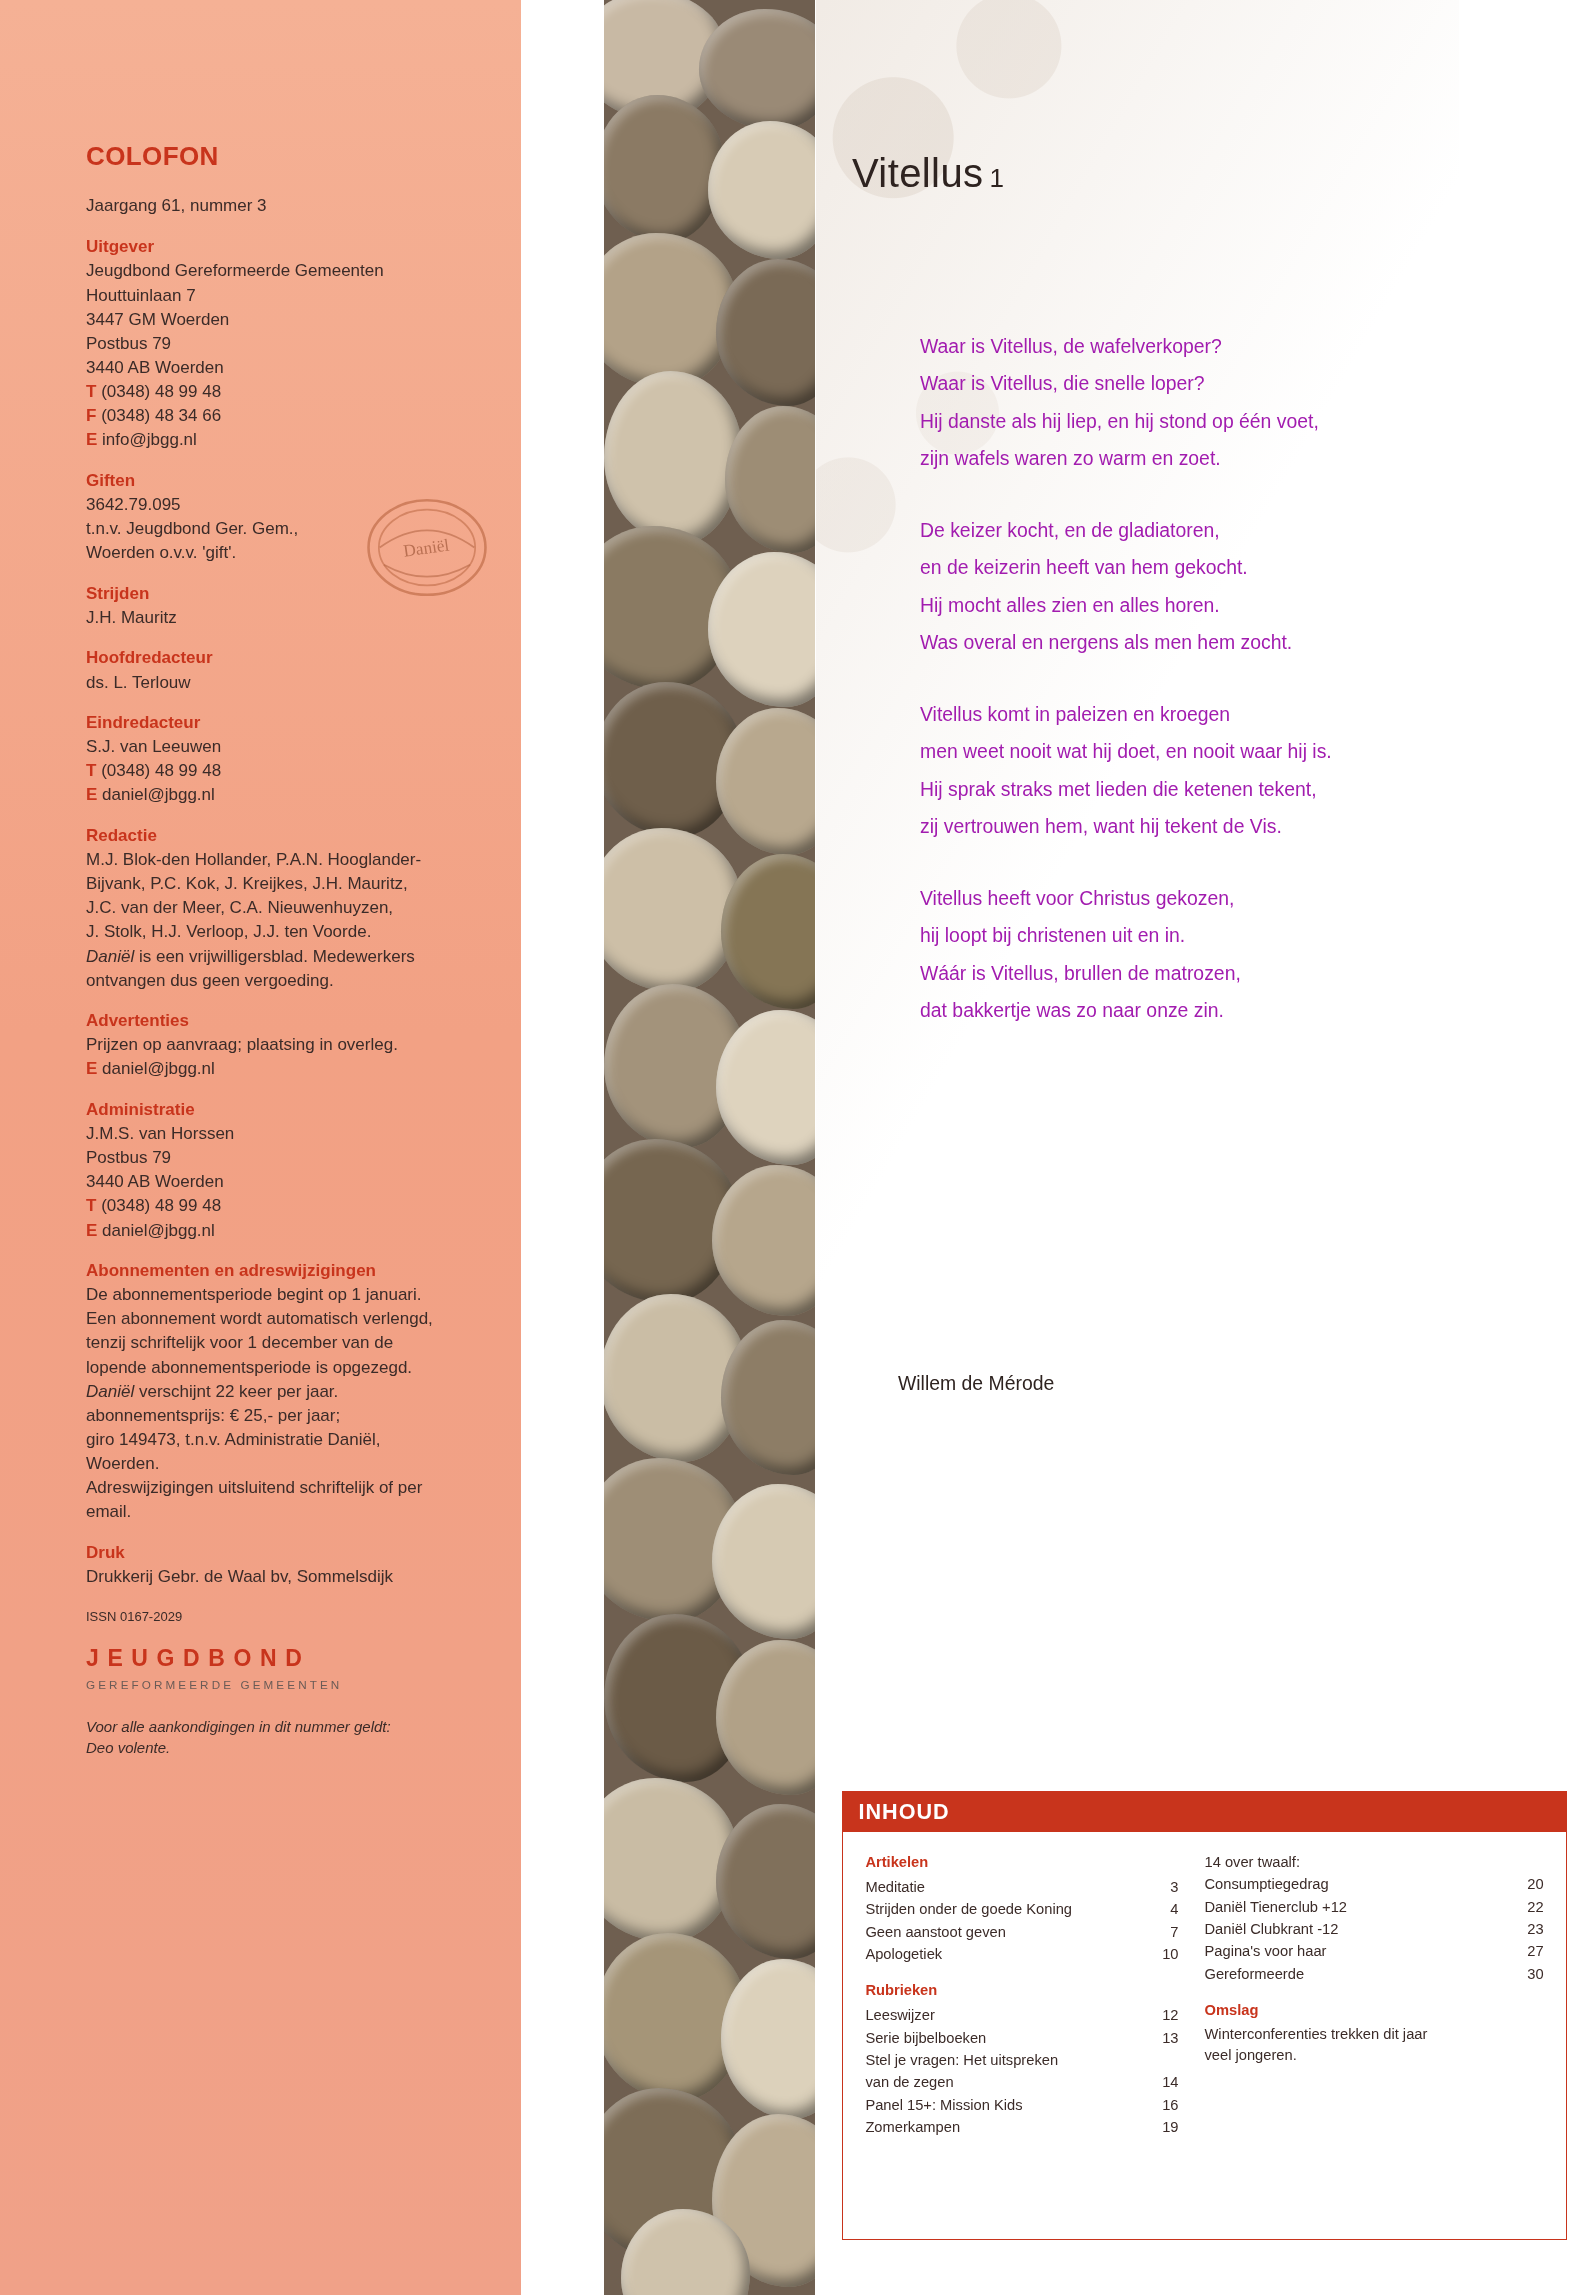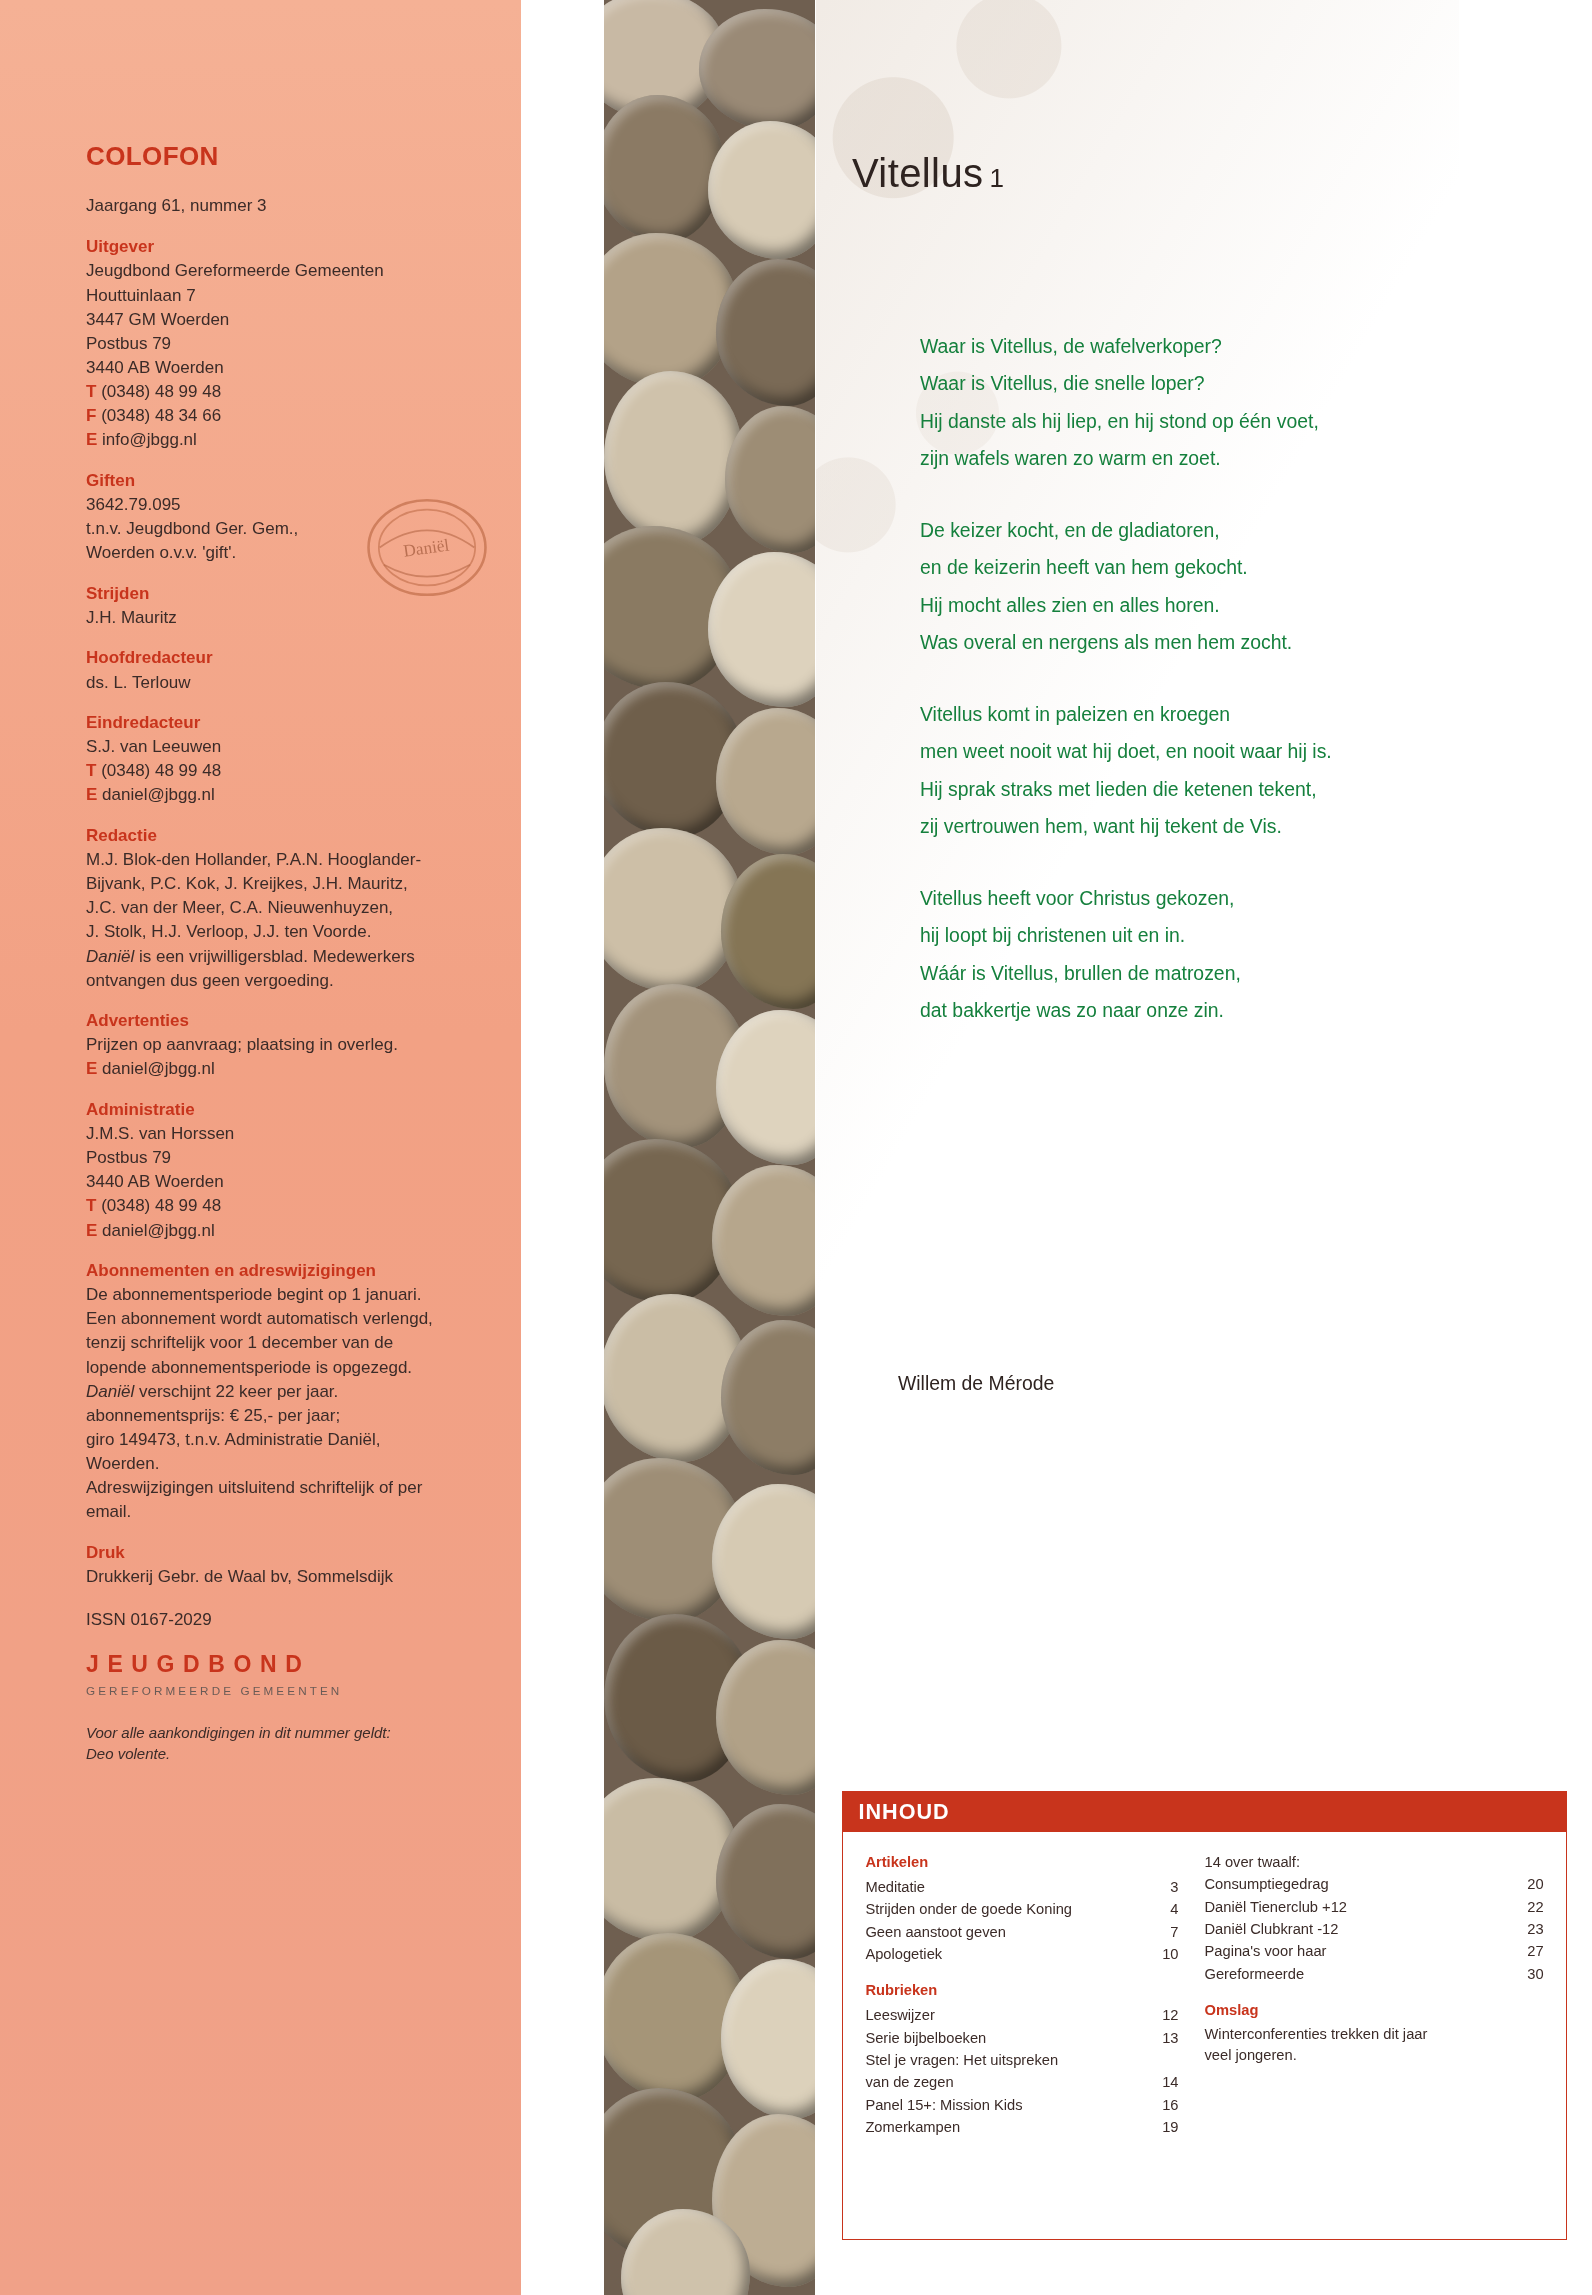--- a/index.html
+++ b/index.html
@@ -79,21 +79,21 @@
     font-weight: bold;
     font-size: 23px;
     letter-spacing: 8.6px;
   }
   #jb-logo-sub {
     color: #6a5b56;
     font-size: 11.7px;
     letter-spacing: 3.1px;
     margin-top: 2.6px;
   }
-  #issn { margin-top: 19px; font-size: 17px; }
+  #issn { margin-top: 19px; font-size: 13px; }
   #deo {
     margin-top: 14px;
     font-style: italic;
     font-size: 15px;
     line-height: 1.4;
   }
 
   
   #photo-strip {
     position: absolute;
@@ -141,21 +141,21 @@
   }
   #vitellus-title .num {
     font-size: 26px;
     margin-left: 6px;
   }
   #poem {
     position: absolute;
     left: 104px;
     top: 328px;
     width: 639px;
-    color: #15803d;
+    color: #a21caf;
     font-size: 19.4px;
     line-height: 1.92;
   }
   .stanza { margin-bottom: 35px; }
   #poem-author {
     position: absolute;
     left: 82px;
     top: 1372px;
     font-size: 19.4px;
     color: #2e2320;

